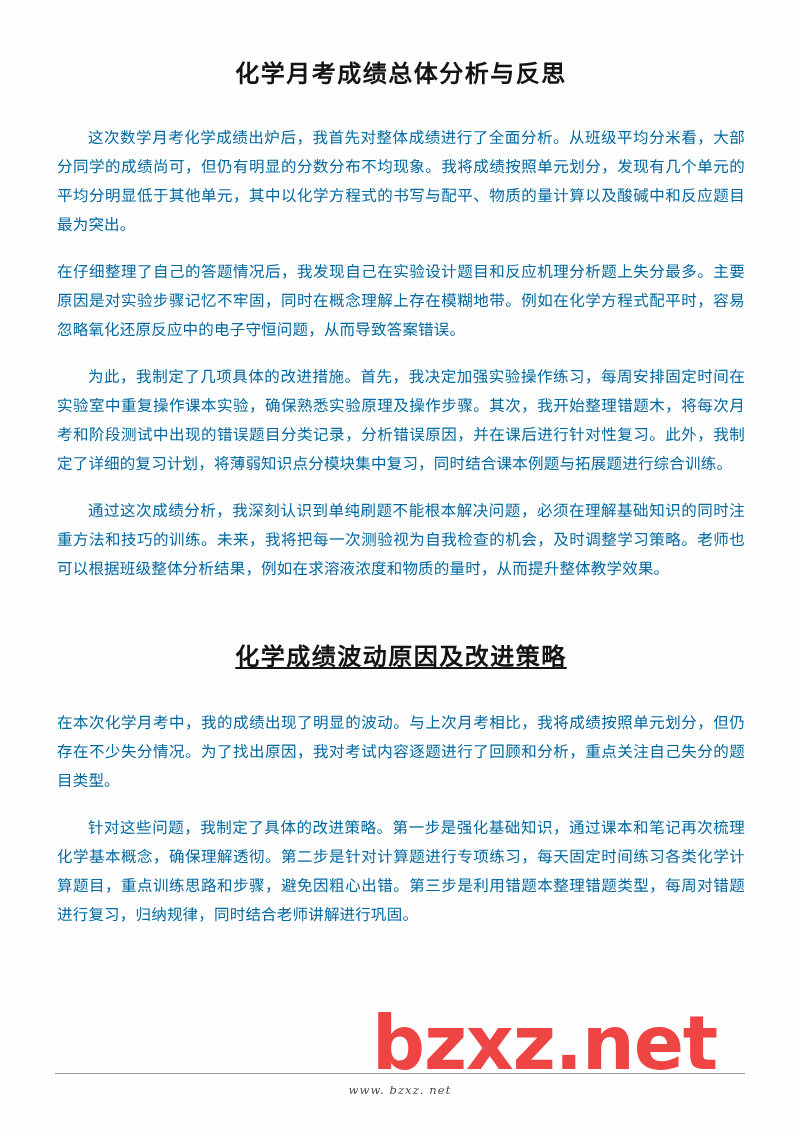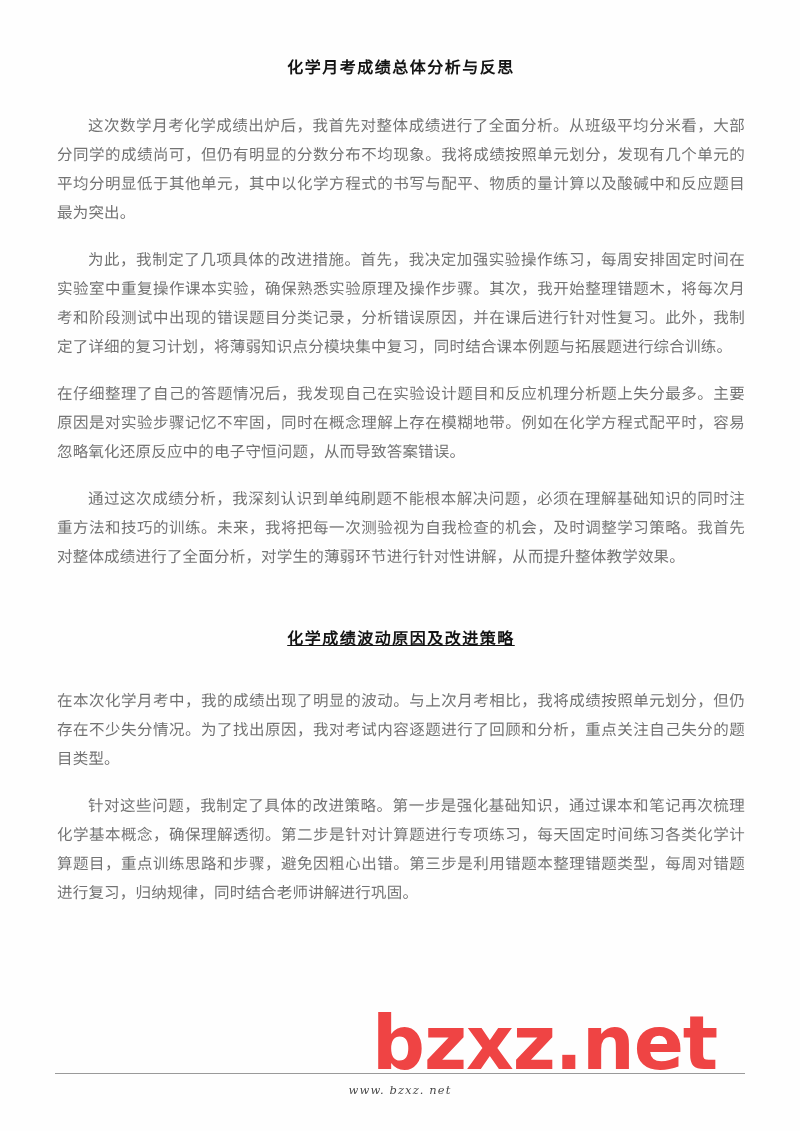--- a/index.html
+++ b/index.html
@@ -40,38 +40,38 @@
     color: #ef4444;
     white-space: nowrap;
     user-select: none;
     z-index: 0;
   }
 
   
   .doc-title {
     font-family: "DejaVu Serif", "Liberation Serif", serif;
     font-weight: bold;
-    font-size: 16px;
+    font-size: 24px;
     line-height: 1.4;
     text-align: center;
     letter-spacing: 1.5px;
     color: #141414;
     margin: 0;
   }
   .title-1 { padding-top: 57px; }
   .title-2 { padding-top: 56px; text-decoration: underline; }
 
   
   .para {
     font-size: 15.5px;
     line-height: 29px;
     text-align: justify;
     text-justify: inter-ideograph;
     letter-spacing: 0.2px;
-    color: #737373;
+    color: #0369a1;
     margin: 0;
     position: relative;
     z-index: 2;
   }
   .para.indent { text-indent: 2em; }
   .para + .para { margin-top: 18px; }
 
   .block-1 { margin-top: 33px; }
   .block-2 { margin-top: 36px; }
 
@@ -103,23 +103,23 @@
 <div class="page">
 
   <div class="watermark">bzxz.net</div>
 
   <div class="content">
 
     <h1 class="doc-title title-1">化学月考成绩总体分析与反思</h1>
 
     <div class="block-1">
       <p class="para indent">这次数学月考化学成绩出炉后，我首先对整体成绩进行了全面分析。从班级平均分米看，大部分同学的成绩尚可，但仍有明显的分数分布不均现象。我将成绩按照单元划分，发现有几个单元的平均分明显低于其他单元，其中以化学方程式的书写与配平、物质的量计算以及酸碱中和反应题目最为突出。</p>
+      <p class="para">在仔细整理了自己的答题情况后，我发现自己在实验设计题目和反应机理分析题上失分最多。主要原因是对实验步骤记忆不牢固，同时在概念理解上存在模糊地带。例如在化学方程式配平时，容易忽略氧化还原反应中的电子守恒问题，从而导致答案错误。</p>
       <p class="para indent">为此，我制定了几项具体的改进措施。首先，我决定加强实验操作练习，每周安排固定时间在实验室中重复操作课本实验，确保熟悉实验原理及操作步骤。其次，我开始整理错题木，将每次月考和阶段测试中出现的错误题目分类记录，分析错误原因，并在课后进行针对性复习。此外，我制定了详细的复习计划，将薄弱知识点分模块集中复习，同时结合课本例题与拓展题进行综合训练。</p>
-      <p class="para">在仔细整理了自己的答题情况后，我发现自己在实验设计题目和反应机理分析题上失分最多。主要原因是对实验步骤记忆不牢固，同时在概念理解上存在模糊地带。例如在化学方程式配平时，容易忽略氧化还原反应中的电子守恒问题，从而导致答案错误。</p>
-      <p class="para indent">通过这次成绩分析，我深刻认识到单纯刷题不能根本解决问题，必须在理解基础知识的同时注重方法和技巧的训练。未来，我将把每一次测验视为自我检查的机会，及时调整学习策略。我首先对整体成绩进行了全面分析，对学生的薄弱环节进行针对性讲解，从而提升整体教学效果。</p>
+      <p class="para indent">通过这次成绩分析，我深刻认识到单纯刷题不能根本解决问题，必须在理解基础知识的同时注重方法和技巧的训练。未来，我将把每一次测验视为自我检查的机会，及时调整学习策略。老师也可以根据班级整体分析结果，例如在求溶液浓度和物质的量时，从而提升整体教学效果。</p>
     </div>
 
     <h1 class="doc-title title-2">化学成绩波动原因及改进策略</h1>
 
     <div class="block-2">
       <p class="para">在本次化学月考中，我的成绩出现了明显的波动。与上次月考相比，我将成绩按照单元划分，但仍存在不少失分情况。为了找出原因，我对考试内容逐题进行了回顾和分析，重点关注自己失分的题目类型。</p>
       <p class="para indent">针对这些问题，我制定了具体的改进策略。第一步是强化基础知识，通过课本和笔记再次梳理化学基本概念，确保理解透彻。第二步是针对计算题进行专项练习，每天固定时间练习各类化学计算题目，重点训练思路和步骤，避免因粗心出错。第三步是利用错题本整理错题类型，每周对错题进行复习，归纳规律，同时结合老师讲解进行巩固。</p>
     </div>
 
   </div>

